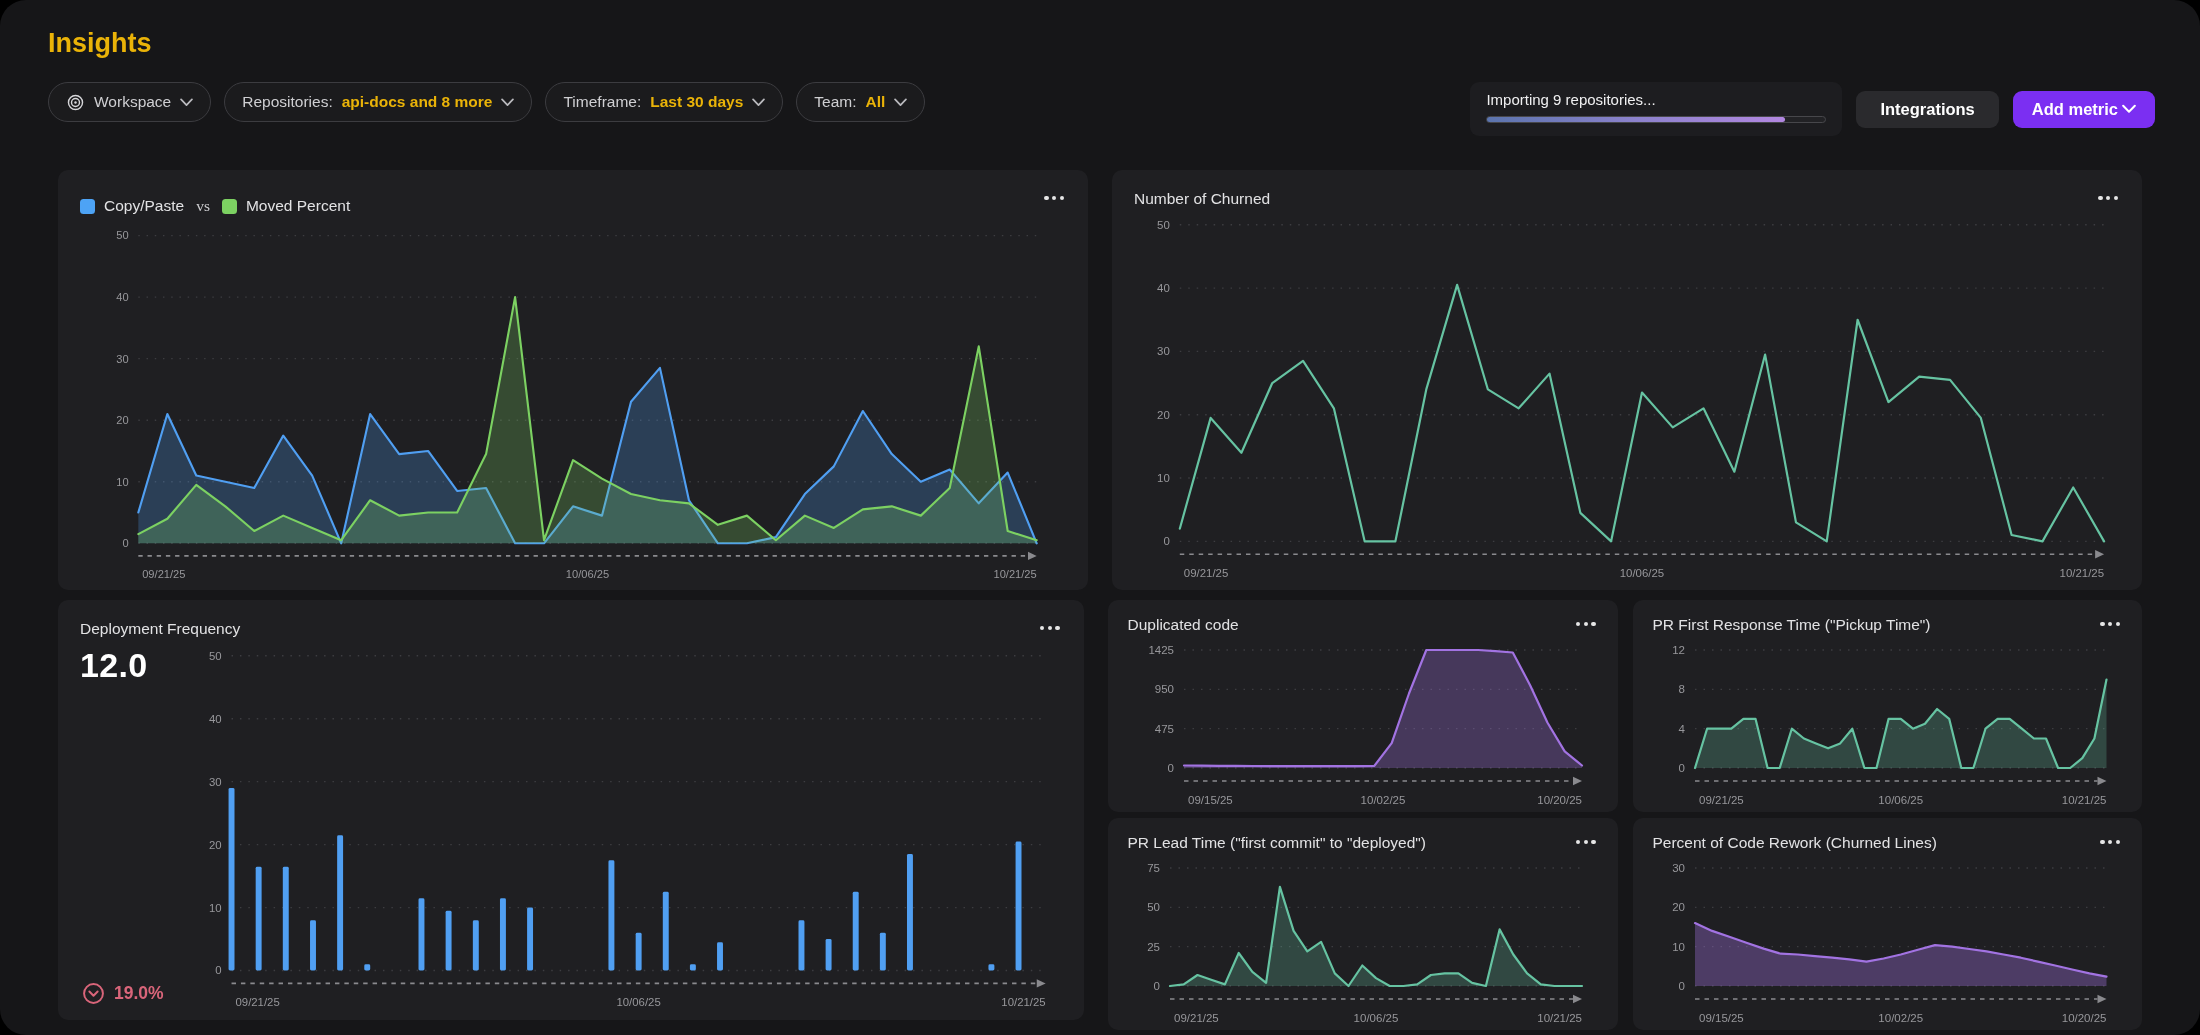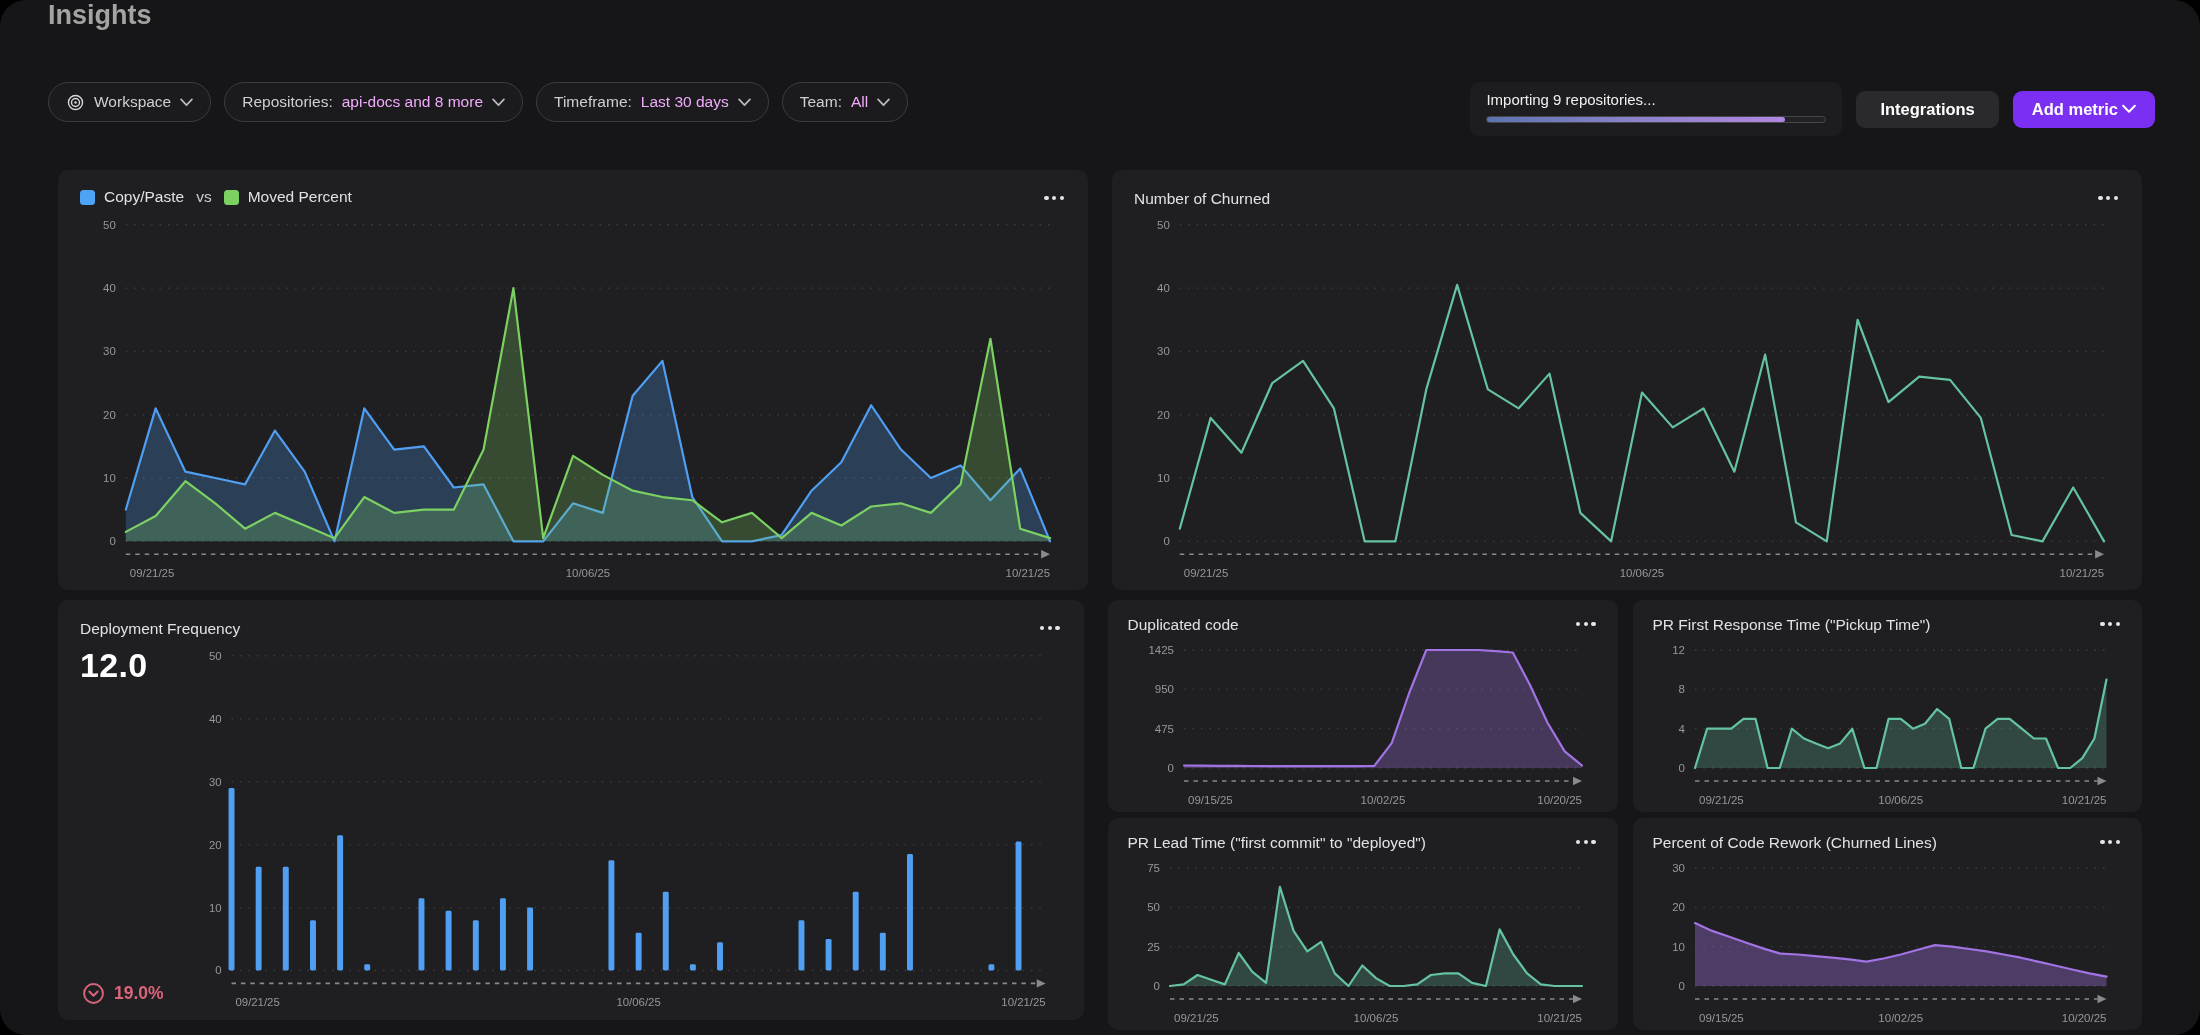--- a/index.html
+++ b/index.html
@@ -1,22 +1,22 @@
 <!DOCTYPE html>
 <html><head>
 <meta charset="utf-8">
 <style>
   html,body{margin:0;padding:0;background:#000;}
   body{width:2200px;height:1035px;position:relative;font-family:"Liberation Sans","DejaVu Sans",sans-serif;-webkit-font-smoothing:antialiased;}
   .app{position:absolute;inset:0;background:#161618;border-radius:26px;overflow:hidden;}
-  .page-title{position:absolute;left:48px;top:0;font-size:27px;font-weight:700;color:#a3a3a3;}
+  .page-title{position:absolute;left:48px;top:28px;font-size:27px;font-weight:700;color:#eab308;}
   .toolbar{position:absolute;left:48px;right:45px;top:82px;height:54px;display:flex;align-items:flex-start;justify-content:space-between;}
   .filters{display:flex;gap:13px;align-items:center;}
   .pill{display:flex;align-items:center;gap:9px;height:38px;padding:0 17px;border:1px solid #3c3c40;border-radius:20px;background:#1b1b1d;color:#cfcfd2;font-size:15.5px;cursor:pointer;white-space:nowrap;}
-  .pill b{color:#f0abfc;font-weight:400;}
+  .pill b{color:#eab308;font-weight:700;}
   .chev{color:#b9b9bd;display:inline-flex;}
   .chev svg{display:block;}
   .pill-icon{color:#d6d6d9;display:inline-flex;}
   .right-actions{display:flex;gap:14px;align-items:center;}
   .import-panel{width:372px;height:54px;background:#1d1d20;border-radius:9px;padding:9px 16px 0;box-sizing:border-box;}
   .import-text{font-size:15px;color:#f0f0f1;font-weight:500;}
   .progress-track{margin-top:8px;height:7px;border:1px solid #47474b;border-radius:5px;background:#222225;position:relative;box-sizing:border-box;}
   .progress-fill{position:absolute;left:0;top:0;bottom:0;border-radius:5px;background:linear-gradient(90deg,#5b74ad,#8c82cc,#b287e0);}
   .btn{height:37px;border-radius:9px;font-size:16.5px;font-weight:700;border:none;cursor:pointer;font-family:inherit;display:flex;align-items:center;}
   .btn-integrations{background:#2a2a2d;color:#fff;padding:0 24px;}
@@ -27,21 +27,21 @@
   .card{background:#1f1f22;border-radius:10px;box-sizing:border-box;position:relative;display:flex;flex-direction:column;}
   .card-lg{width:1034.5px;height:420px;padding:18px 22px 8px;}
   .small-grid{display:grid;grid-template-columns:510px 509.5px;grid-template-rows:212px 212px;gap:6px 15px;}
   .card-sm{padding:14px 20px 4px;}
   .card-head{display:flex;align-items:flex-start;justify-content:space-between;min-height:24px;}
   .card-title{font-size:15.5px;color:#e2e2e4;padding-top:2px;}
   .dots{display:flex;gap:3.5px;background:none;border:none;padding:8px 2px;cursor:pointer;align-items:center;}
   .dots i{width:4.2px;height:4.2px;border-radius:50%;background:#e6e6e6;display:block;}
   .legend{display:flex;align-items:center;gap:9px;font-size:15.5px;color:#e2e2e4;}
   .swatch{width:15px;height:15px;border-radius:3.5px;display:inline-block;}
-  .legend .vs{color:#cdcdd0;margin:0 3px;}
+  .legend .vs{color:#cdcdd0;margin:9px 3px;font-family:Liberation Serif, serif;}
   .chart{flex:1;width:100%;display:block;}
   svg text.tick{fill:#97979b;font-size:11.5px;font-family:"Liberation Sans","DejaVu Sans",sans-serif;}
   .dep-body{flex:1;display:flex;min-height:0;}
   .bignum{width:106px;font-size:34px;font-weight:700;color:#fff;padding-top:4px;letter-spacing:.3px;}
   .badge{position:absolute;left:24px;bottom:15px;display:flex;align-items:center;gap:9px;color:#d9657a;font-size:17.5px;font-weight:700;}
   .badge svg{display:block;}
 </style>
 </head>
 <body>
 

